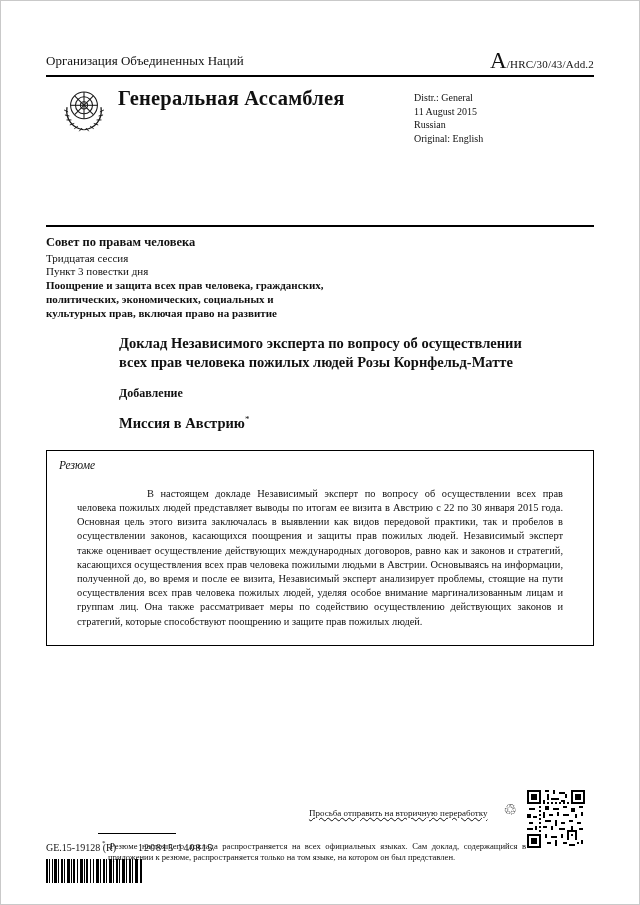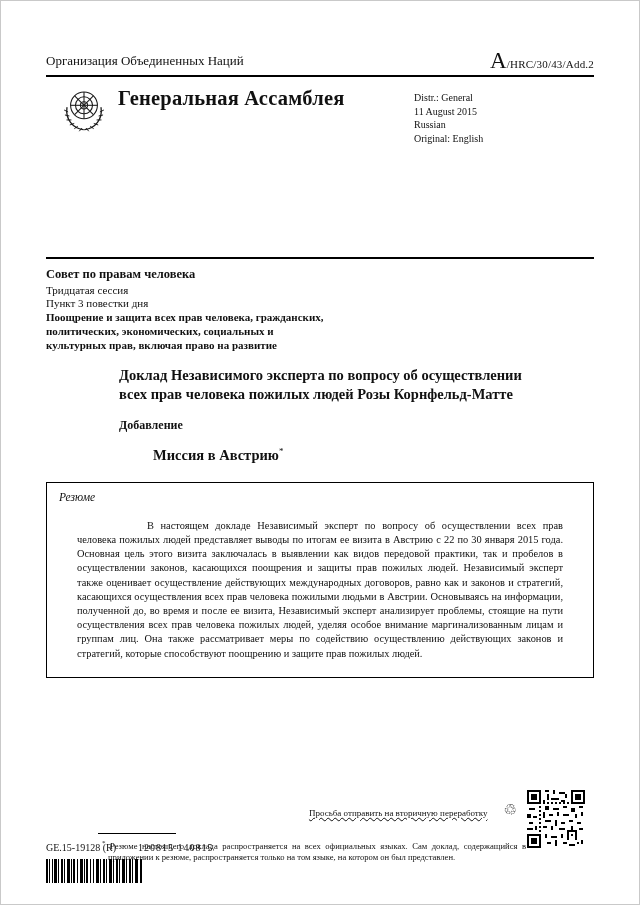--- a/index.html
+++ b/index.html
@@ -16,36 +16,36 @@
     display:flex; justify-content:space-between; align-items:center;
     margin-top:48px; padding-bottom:3px; border-bottom:2.5px solid #000;
   }
   .org-name { font-size:13px; }
   .doc-symbol { font-size:11px; letter-spacing:0.2px; }
   .doc-symbol .big-a { font-size:23px; line-height:1; font-family:"Liberation Serif",serif; }
 
   
   .masthead {
     display:flex; align-items:flex-start; padding-top:8px;
-    height:182px; border-bottom:2.5px solid #000;
+    height:150px; border-bottom:2.5px solid #000;
   }
   .emblem-wrap { margin-left:12px; width:52px; flex:0 0 auto; }
   .assembly-title { font-size:20.5px; font-weight:bold; margin-left:8px; margin-top:2px; letter-spacing:0.2px; }
   .distr-block { margin-left:auto; width:180px; font-size:10px; line-height:13.5px; padding-top:6px; }
 
   
   .council-block { margin-top:8px; }
   .council-title { font-size:12.5px; font-weight:bold; }
   .session { font-size:11px; font-weight:normal; margin-top:2px; }
   .agenda-item { font-size:11px; margin-top:1px; }
   .agenda-title { font-size:11px; font-weight:bold; width:278px; line-height:14px; margin-top:1px; }
 
   .report-title { margin:14px 0 0 73px; width:432px; font-size:14.5px; font-weight:bold; line-height:19px; }
   .addendum { margin:14px 0 0 73px; font-size:12px; font-weight:bold; }
-  .mission-title { margin:13px 0 0 107px; font-size:14.5px; font-weight:bold; }
+  .mission-title { margin:13px 0 0 73px; font-size:14.5px; font-weight:bold; }
   .mission-title sup { font-weight:normal; font-size:9px; }
 
   
   .summary-box { margin-top:18px; border:1px solid #000; padding:8px 12px 16px 12px; }
   .summary-heading { font-size:11.5px; font-style:italic; }
   .summary-par {
     margin:16px 18px 0 18px; font-size:10.4px; line-height:14.2px;
     text-align:justify; text-indent:70px;
   }
 

